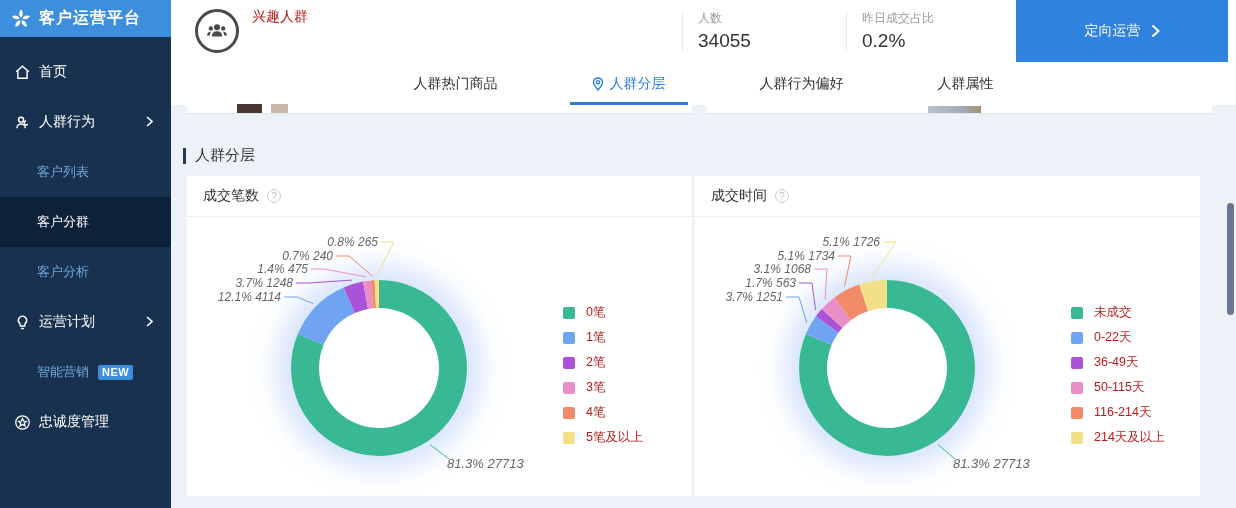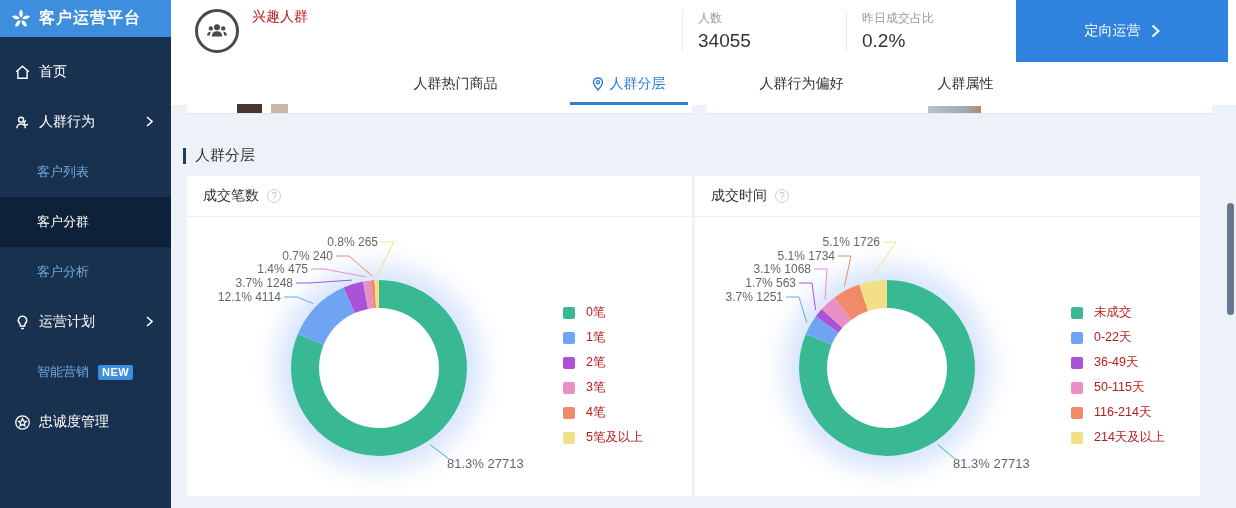--- a/index.html
+++ b/index.html
@@ -63,21 +63,21 @@
 
   .chart-card { position:absolute; top:71px; width:505px; height:320px; background:#fff; }
   .chart-card.c1 { left:16px; } .chart-card.c2 { left:524px; }
   .card-head { height:41px; display:flex; align-items:center; padding-left:16px; border-bottom:1px solid #EDEDED; }
   .card-title { font-size:14px; color:#333; }
   .help { margin-left:8px; width:14px; height:14px; border:1px solid #CFCFCF; border-radius:50%;
           color:#C2C2C2; font-size:10px; display:flex; align-items:center; justify-content:center; cursor:pointer; }
   .donut-glow { position:absolute; left:104px; top:104px; width:176px; height:176px; border-radius:50%;
                 box-shadow:0 0 26px 14px rgba(150,185,245,.40), inset 0 0 22px rgba(150,185,245,.22); }
   .donut { position:absolute; left:100px; top:100px; }
-  .label-layer { position:absolute; inset:0; pointer-events:none; }
+  .label-layer { position:absolute; inset:0; pointer-events:none;font-style:italic; }
   .label-layer svg { position:absolute; inset:0; }
   .pie-label { position:absolute; transform:translate(-100%,-50%); font-size:12px; color:#666; white-space:nowrap; }
   .pie-label.big { transform:translate(0,-50%); font-size:13px; }
   .legend { position:absolute; left:376px; top:124px; }
   .legend-item { display:flex; align-items:center; height:25px; cursor:pointer; }
   .legend-swatch { width:12px; height:12px; border-radius:2px; margin-right:11px; }
   .legend-text { font-size:12.5px; color:#b91c1c; }
 
   .scroll-thumb { position:absolute; left:1056px; top:98px; width:7px; height:112px; background:#68778F; border-radius:4px; cursor:pointer; }
 </style>

